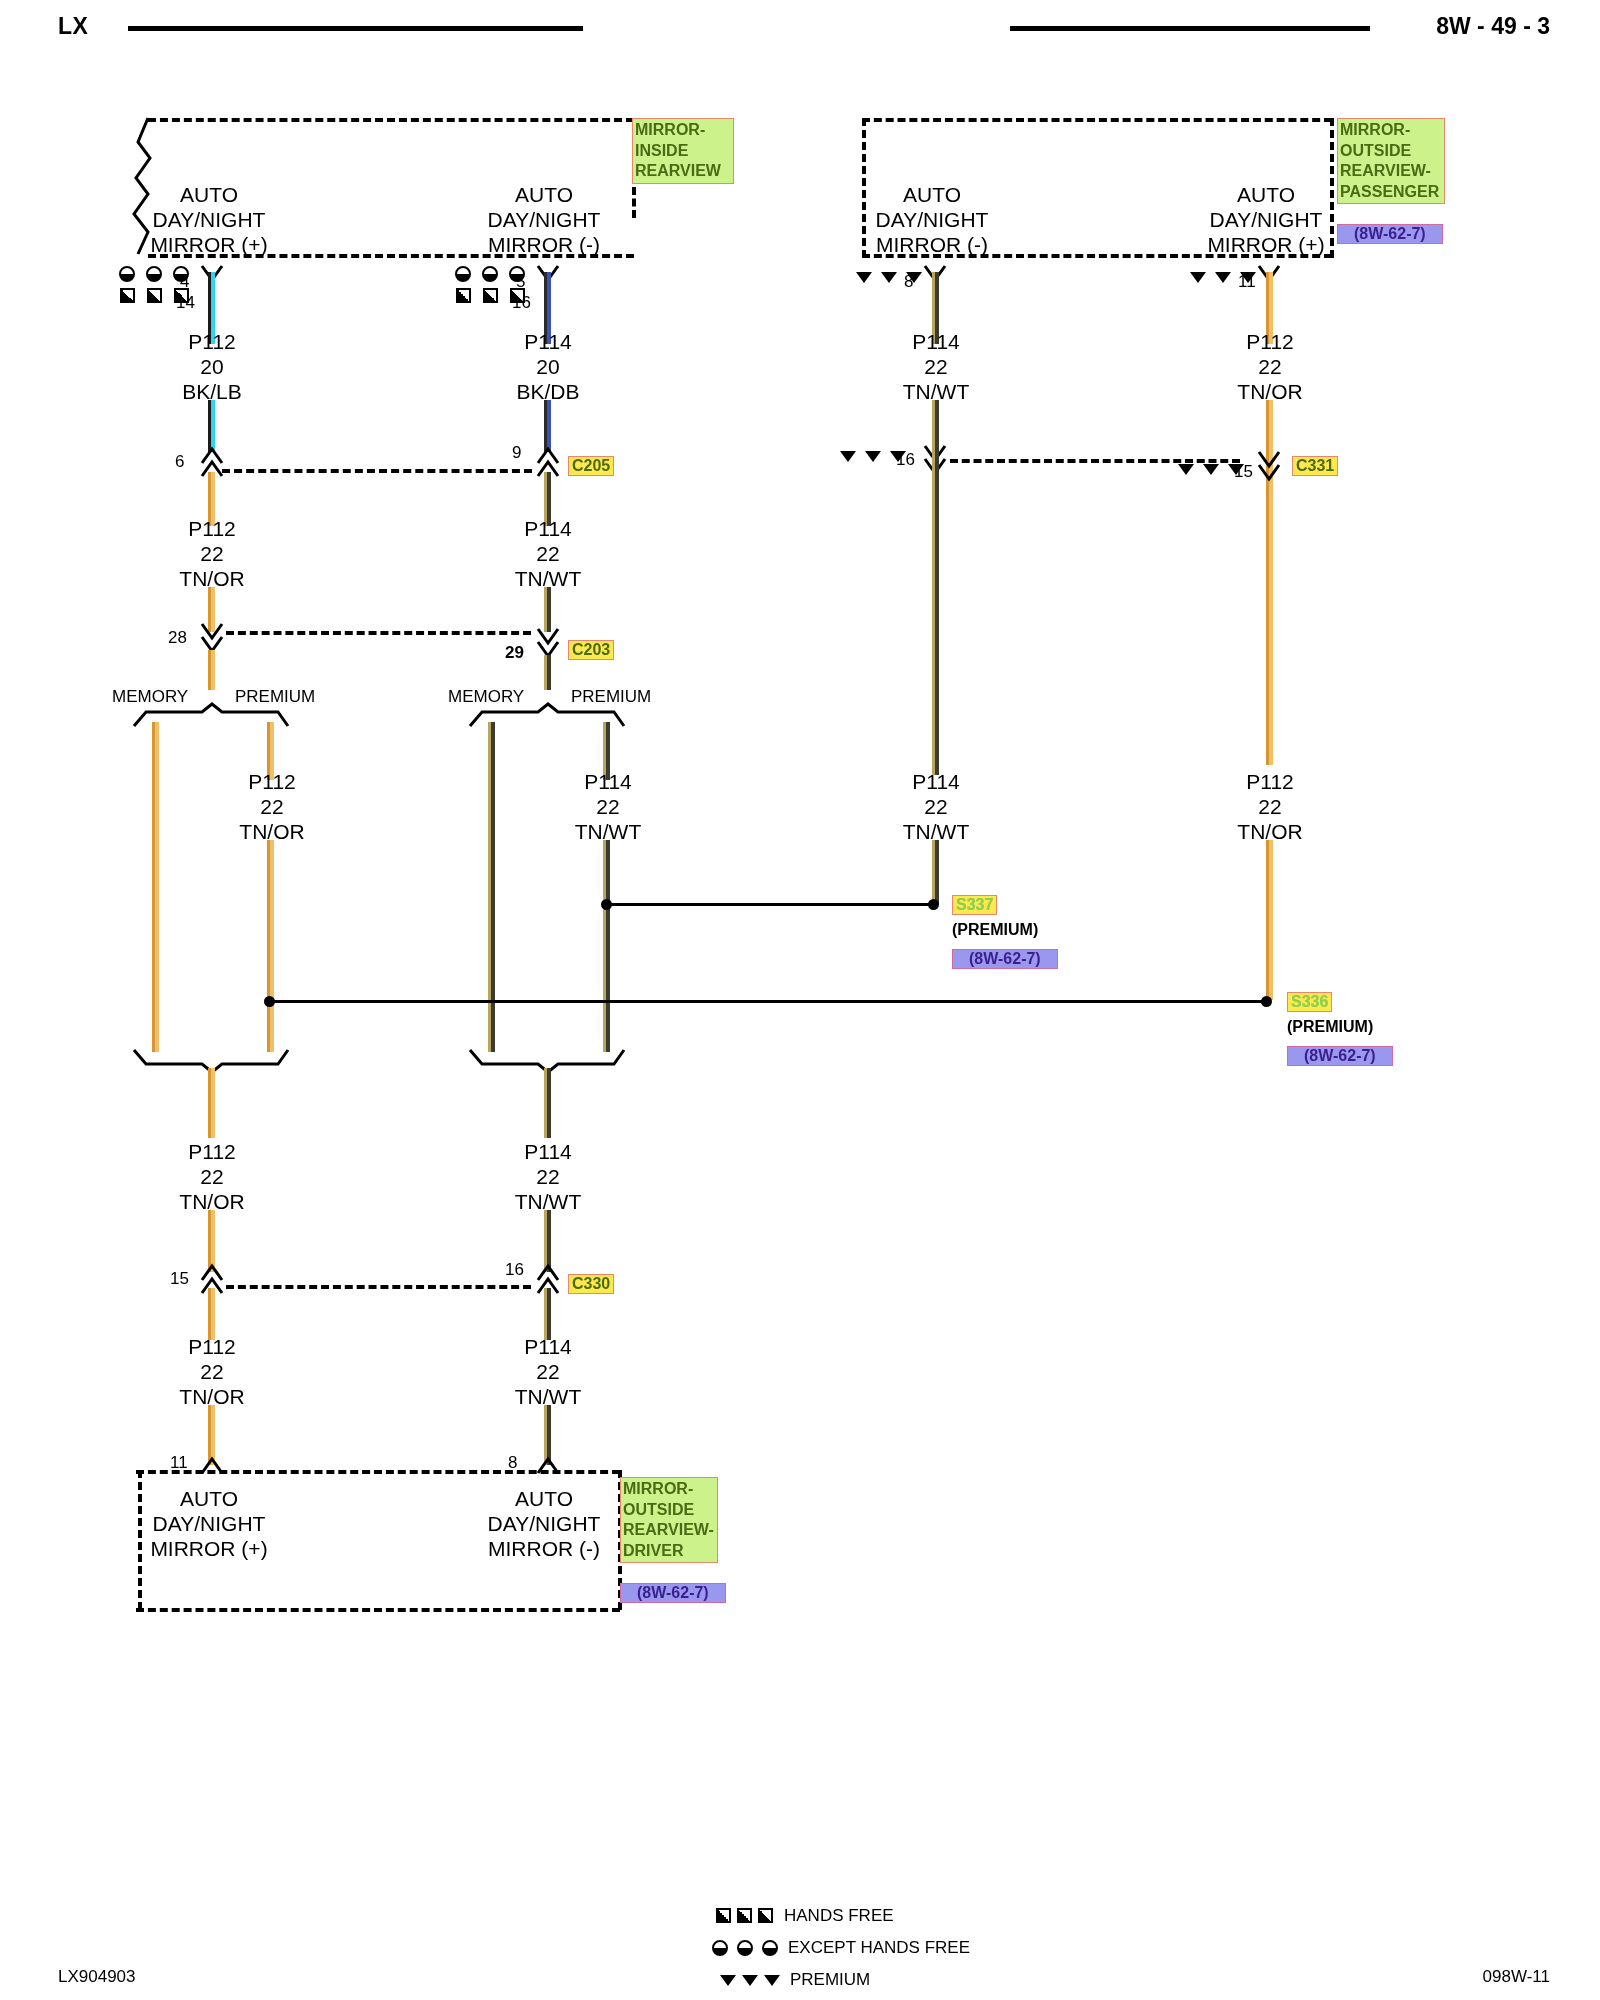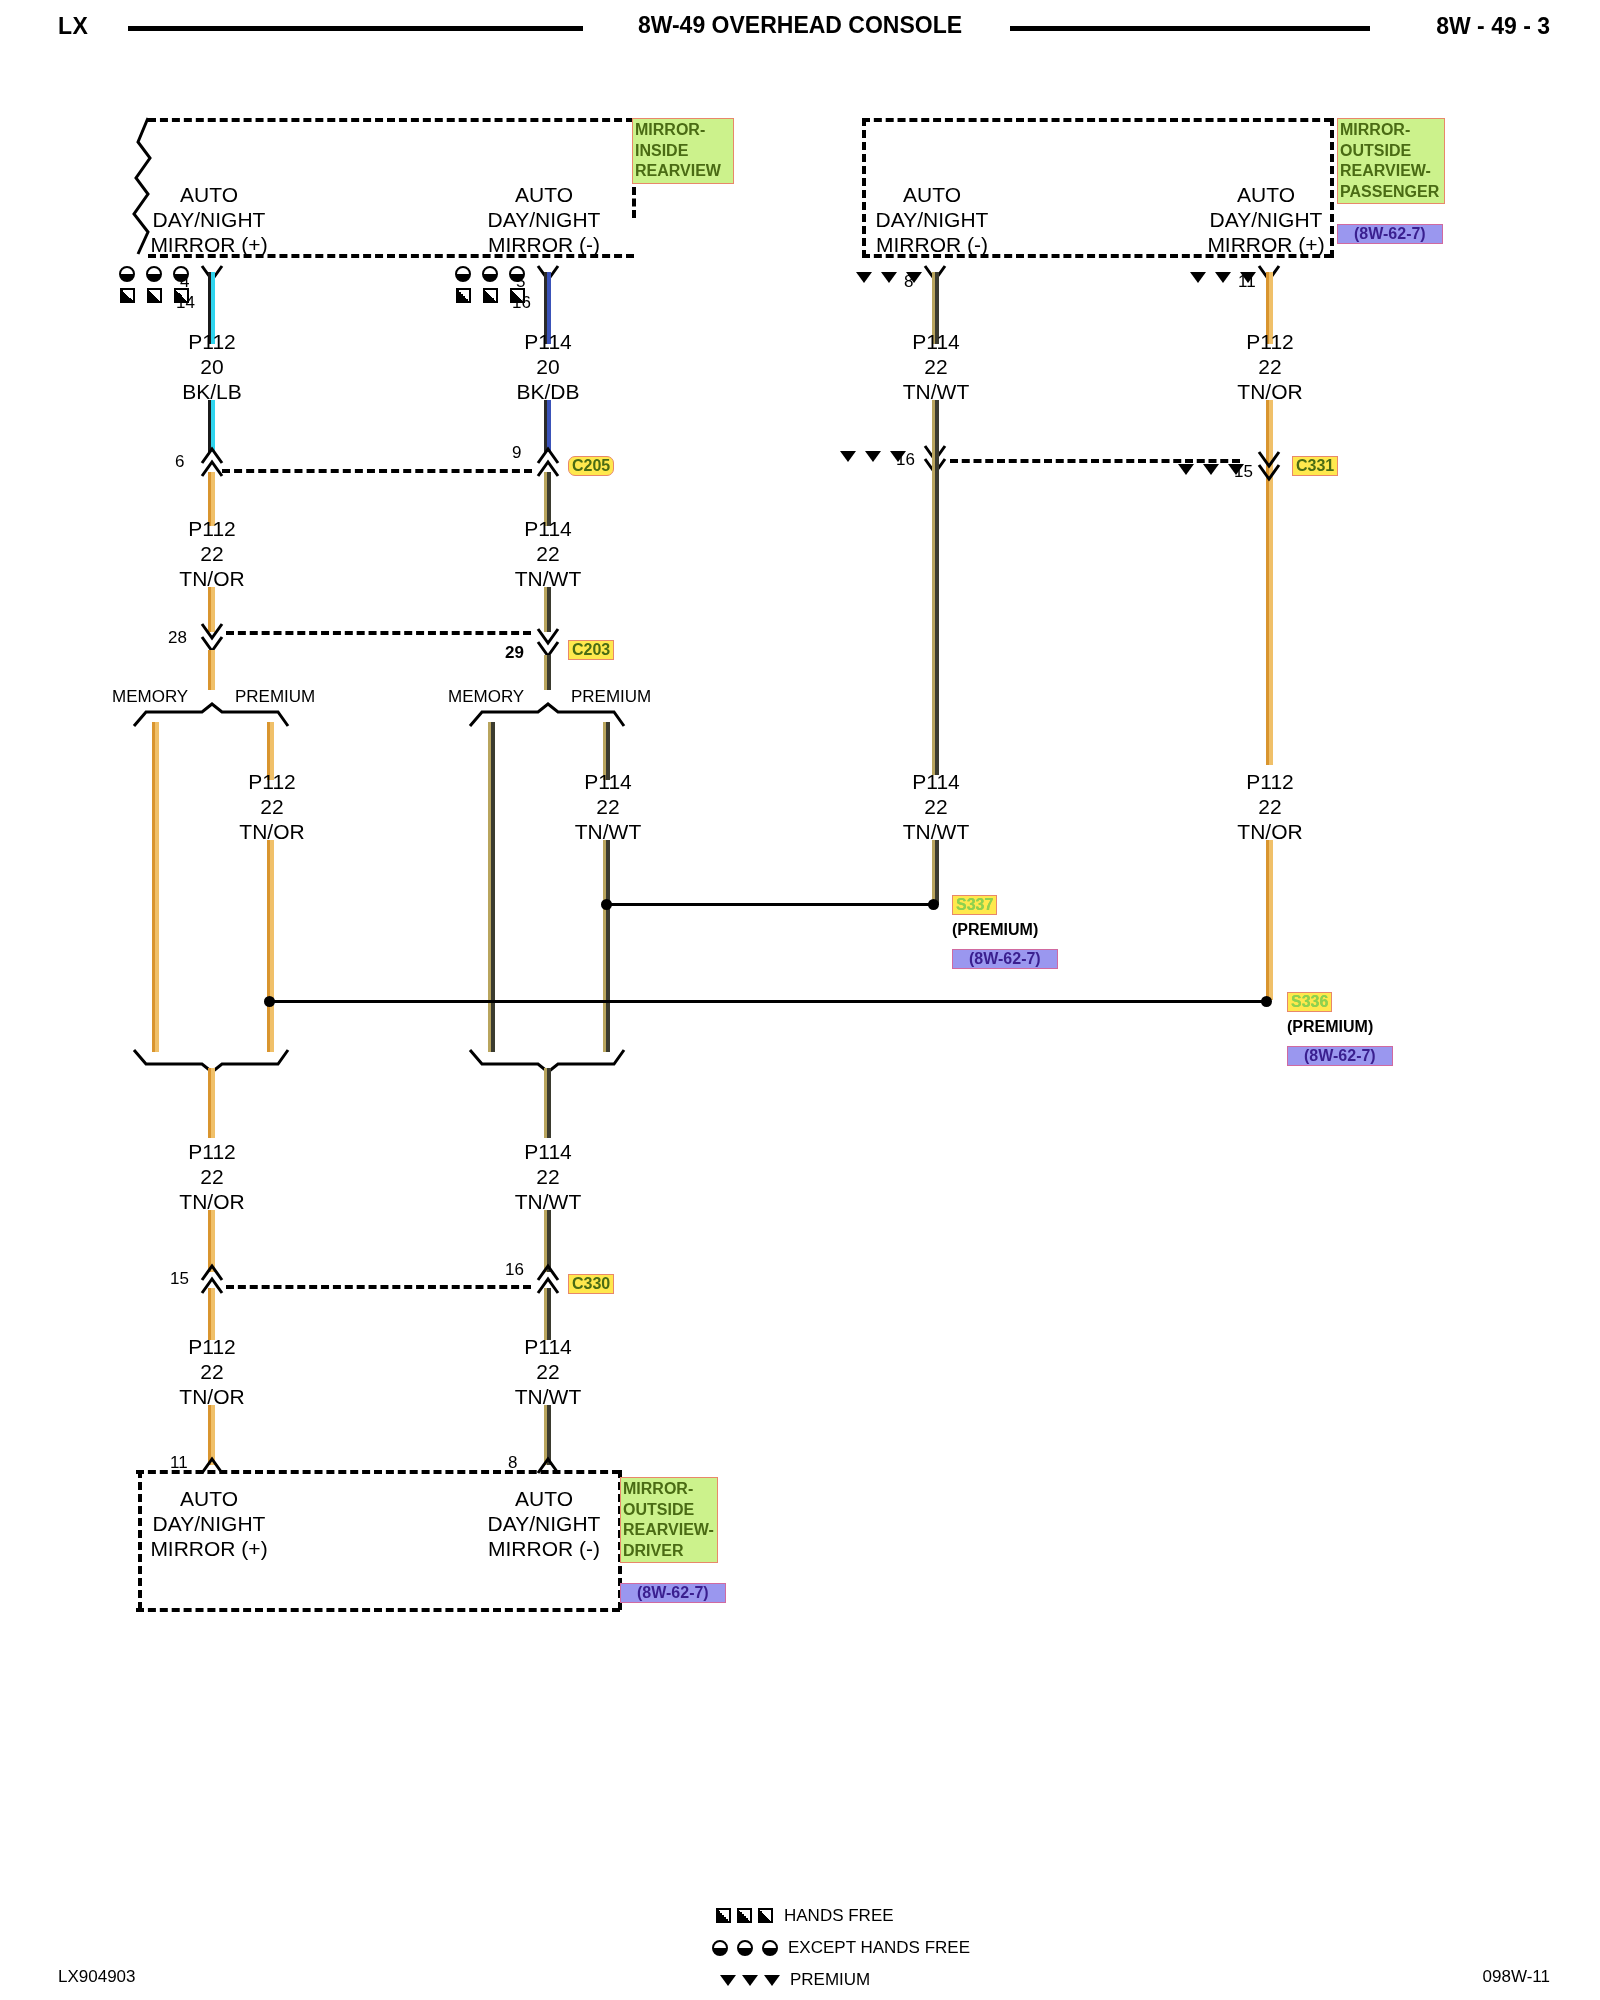--- a/index.html
+++ b/index.html
@@ -64,21 +64,20 @@
   .ftr-r{position:absolute;right:50px;top:1967px;font-size:17px;}
 </style>
 </head>
 <body>
 
 <div class="page">
 
   <div class="hdr">
     <div class="hdr-lx">LX</div>
     <div class="hdr-rule-l"></div>
-    <div class="hdr-title">8W-49 OVERHEAD CONSOLE</div>
     <div class="hdr-rule-r"></div>
     <div class="hdr-pg">8W - 49 - 3</div>
   </div>
 
   <div>
     <div class="dash-h" style="left:148px;top:118px;width:486px;"></div>
     <div class="dash-h" style="left:148px;top:254px;width:486px;"></div>
 
     <svg style="position:absolute;left:126px;top:116px;" width="40" height="142">
       <path d="M22,2 L12,26 L24,42 L10,62 L22,78 L8,98 L22,116 L12,138" stroke="#000" stroke-width="3" fill="none"></path>
@@ -200,21 +199,21 @@
     </svg>
     <div class="t" style="left:175px;top:452px;">6</div>
     <div class="dash-h" style="left:222px;top:469px;width:310px;"></div>
     <svg style="position:absolute;left:535px;top:445px;" width="26" height="20">
       <path d="M3,18 L13,4 L23,18" stroke="#000" stroke-width="3" fill="none"></path>
     </svg>
     <svg style="position:absolute;left:535px;top:458px;" width="26" height="20">
       <path d="M3,18 L13,4 L23,18" stroke="#000" stroke-width="3" fill="none"></path>
     </svg>
     <div class="t" style="left:512px;top:443px;">9</div>
-    <div class="lbl-conn" style="left:568px;top:456px;border-radius:7px;">C205</div>
+    <div class="lbl-conn" style="left:568px;top:456px;">C205</div>
   </div>
 
   <div class="wire w-tnor" style="left:208px;top:472px;height:54px;"></div>
   <div class="tc" style="left:212px;top:517px;">P112</div>
   <div class="tc" style="left:212px;top:542px;">22</div>
   <div class="tc" style="left:212px;top:567px;">TN/OR</div>
   <div class="wire w-tnor" style="left:208px;top:587px;height:45px;"></div>
 
   <div class="wire w-tnwt" style="left:544px;top:472px;height:54px;"></div>
   <div class="tc" style="left:548px;top:517px;">P114</div>

